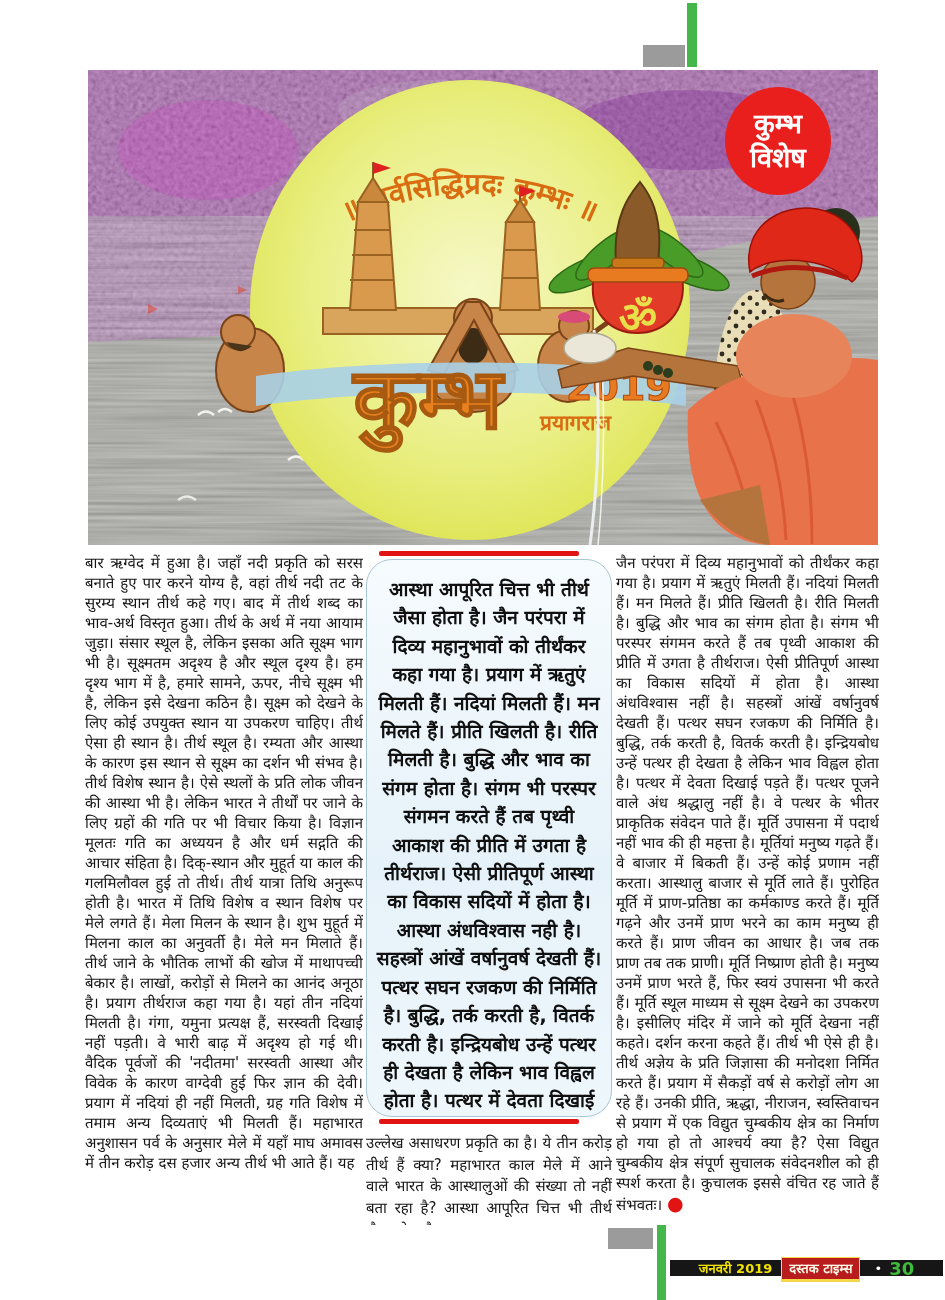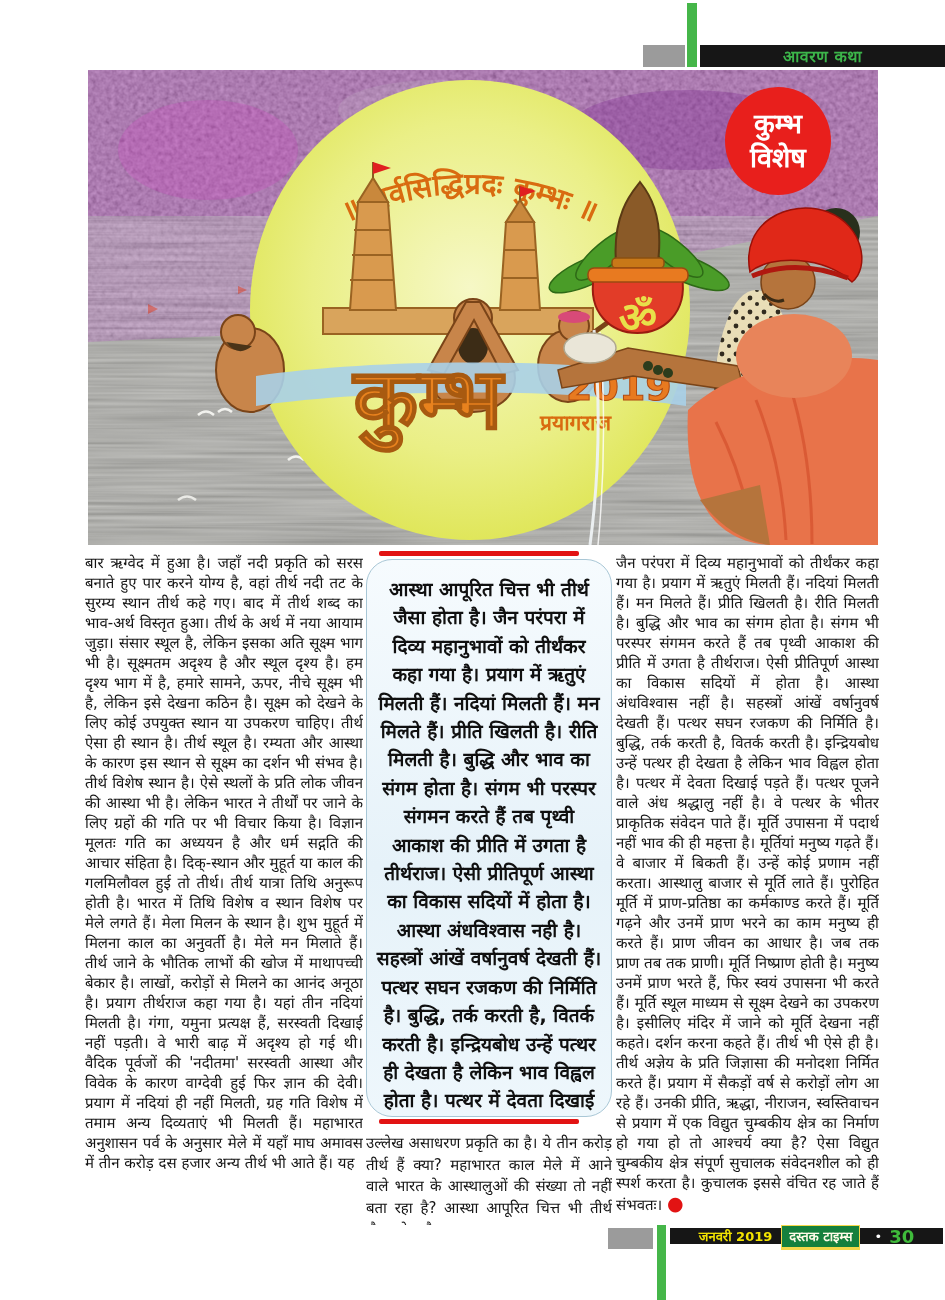--- a/index.html
+++ b/index.html
@@ -24,35 +24,32 @@
   .quote-box{box-sizing:border-box;margin-top:3px;margin-bottom:2px;height:558px;width:246px;
              border:1.5px solid #a9c7d6;border-radius:26px;
              background:linear-gradient(180deg,#f6fbfe 0%,#e6f2f9 55%,#eef7fc 100%);
              padding:15px 8px;font-size:19px;font-weight:bold;line-height:28.4px;
              text-align:center;color:#101010;overflow:hidden;}
   .mid-below{position:relative;margin-top:9px;width:246px;height:92px;font-size:15px;line-height:21.7px;
              text-align:justify;color:#141414;overflow:hidden;}
   .end-dot{color:#e21313;font-size:19px;}
   
   .ftr-date{color:#f2e300;font-size:13px;font-weight:bold;margin-right:9px;}
-  .ftr-logo{background:#15803d;color:#fffbe8;font-size:13px;font-weight:bold;
+  .ftr-logo{background:#b91c1c;color:#fffbe8;font-size:13px;font-weight:bold;
             padding:1px 7px 2px 7px;border:1px solid #f5d84a;box-shadow:0 2px 0 #f5d84a;margin-right:14px;}
   .ftr-bullet{color:#fff;font-size:13px;margin-right:7px;}
   .ftr-page{color:#3fbb3b;font-size:18px;font-weight:bold;}
 </style>
 </head>
 <body>
 
 <div class="page">
 
   <div class="chip-gray" style="left:643px;top:45px;width:42px;height:22px;"></div>
   <div class="vbar-green" style="left:687px;top:3px;width:10px;height:64px;"></div>
-  <div class="bar-black" style="left:700px;top:45px;width:245px;height:22px;">
-    <span class="hdr-label">आवरण कथा</span>
-  </div>
 
   <div class="photo">
     <svg width="790" height="475" viewBox="0 0 790 475">
       <defs>
         <filter id="noiseF" x="0" y="0" width="100%" height="100%">
           <feTurbulence type="fractalNoise" baseFrequency="0.22" numOctaves="2" seed="7"></feTurbulence>
           <feColorMatrix type="matrix" values="0.55 0.35 0.1 0 0  0.55 0.35 0.1 0 0  0.55 0.35 0.1 0 0  0 0 0 0 1"></feColorMatrix>
         </filter>
         <filter id="waterF" x="0" y="0" width="100%" height="100%">
           <feTurbulence type="fractalNoise" baseFrequency="0.006 0.28" numOctaves="2" seed="3"></feTurbulence>
@@ -178,20 +175,20 @@
     <div class="redline"></div>
     <div class="mid-below">उल्लेख असाधरण प्रकृति का है। ये तीन करोड़ तीर्थ हैं क्या? महाभारत काल मेले में आने वाले भारत के आस्थालुओं की संख्या तो नहीं बता रहा है? आस्था आपूरित चित्त भी तीर्थ जैसा होता है।</div>
   </div>
 
   <div class="col col-right">
     <span>जैन परंपरा में दिव्य महानुभावों को तीर्थंकर कहा गया है। प्रयाग में ऋतुएं मिलती हैं। नदियां मिलती हैं। मन मिलते हैं। प्रीति खिलती है। रीति मिलती है। बुद्धि और भाव का संगम होता है। संगम भी परस्पर संगमन करते हैं तब पृथ्वी आकाश की प्रीति में उगता है तीर्थराज। ऐसी प्रीतिपूर्ण आस्था का विकास सदियों में होता है। आस्था अंधविश्वास नहीं है। सहस्त्रों आंखें वर्षानुवर्ष देखती हैं। पत्थर सघन रजकण की निर्मिति है। बुद्धि, तर्क करती है, वितर्क करती है। इन्द्रियबोध उन्हें पत्थर ही देखता है लेकिन भाव विह्वल होता है। पत्थर में देवता दिखाई पड़ते हैं। पत्थर पूजने वाले अंध श्रद्धालु नहीं है। वे पत्थर के भीतर प्राकृतिक संवेदन पाते हैं। मूर्ति उपासना में पदार्थ नहीं भाव की ही महत्ता है। मूर्तियां मनुष्य गढ़ते हैं। वे बाजार में बिकती हैं। उन्हें कोई प्रणाम नहीं करता। आस्थालु बाजार से मूर्ति लाते हैं। पुरोहित मूर्ति में प्राण-प्रतिष्ठा का कर्मकाण्ड करते हैं। मूर्ति गढ़ने और उनमें प्राण भरने का काम मनुष्य ही करते हैं। प्राण जीवन का आधार है। जब तक प्राण तब तक प्राणी। मूर्ति निष्प्राण होती है। मनुष्य उनमें प्राण भरते हैं, फिर स्वयं उपासना भी करते हैं। मूर्ति स्थूल माध्यम से सूक्ष्म देखने का उपकरण है। इसीलिए मंदिर में जाने को मूर्ति देखना नहीं कहते। दर्शन करना कहते हैं। तीर्थ भी ऐसे ही है। तीर्थ अज्ञेय के प्रति जिज्ञासा की मनोदशा निर्मित करते हैं। प्रयाग में सैकड़ों वर्ष से करोड़ों लोग आ रहे हैं। उनकी प्रीति, ऋद्धा, नीराजन, स्वस्तिवाचन से प्रयाग में एक विद्युत चुम्बकीय क्षेत्र का निर्माण हो गया हो तो आश्चर्य क्या है? ऐसा विद्युत चुम्बकीय क्षेत्र संपूर्ण सुचालक संवेदनशील को ही स्पर्श करता है। कुचालक इससे वंचित रह जाते हैं संभवतः। </span><span class="end-dot">●</span>
   </div>
 
   <div class="chip-gray" style="left:608px;top:1228px;width:45px;height:21px;"></div>
   <div class="vbar-green" style="left:657px;top:1225px;width:9px;height:75px;"></div>
-  <div class="bar-black" style="left:670px;top:1228px;width:273px;height:16px;">
+  <div class="bar-black" style="left:670px;top:1260px;width:273px;height:16px;">
     <span class="ftr-date">जनवरी 2019</span>
     <span class="ftr-logo">दस्तक टाइम्स</span>
     <span class="ftr-bullet">•</span>
     <span class="ftr-page">30</span>
   </div>
 
 </div>
 
 </body></html>

